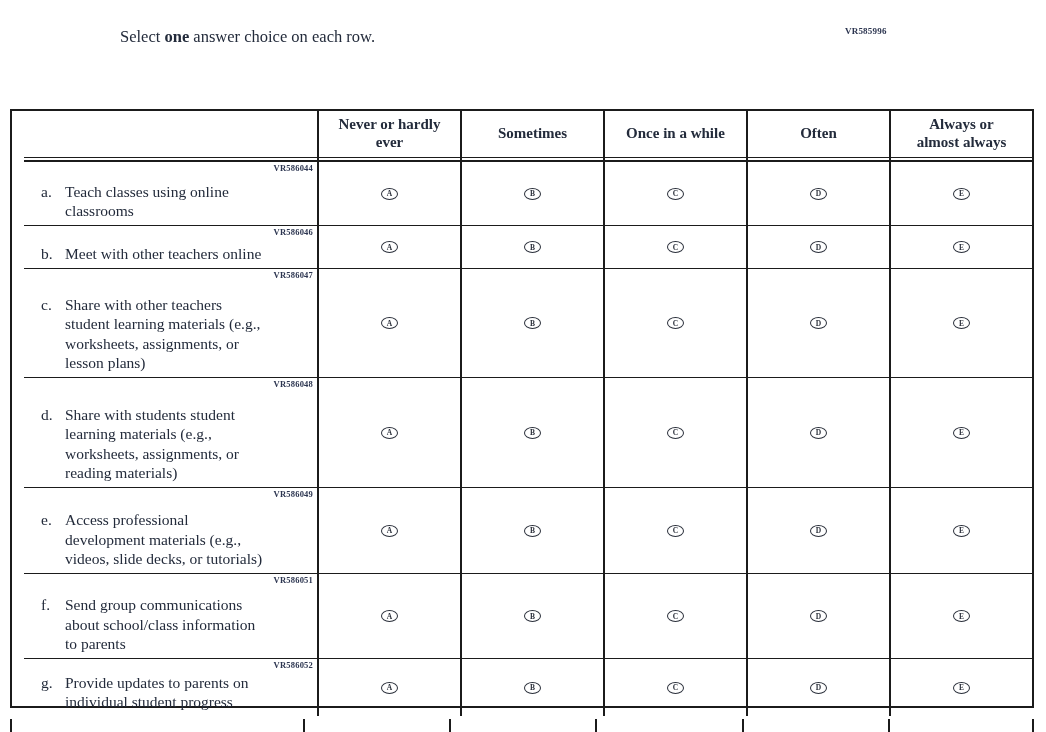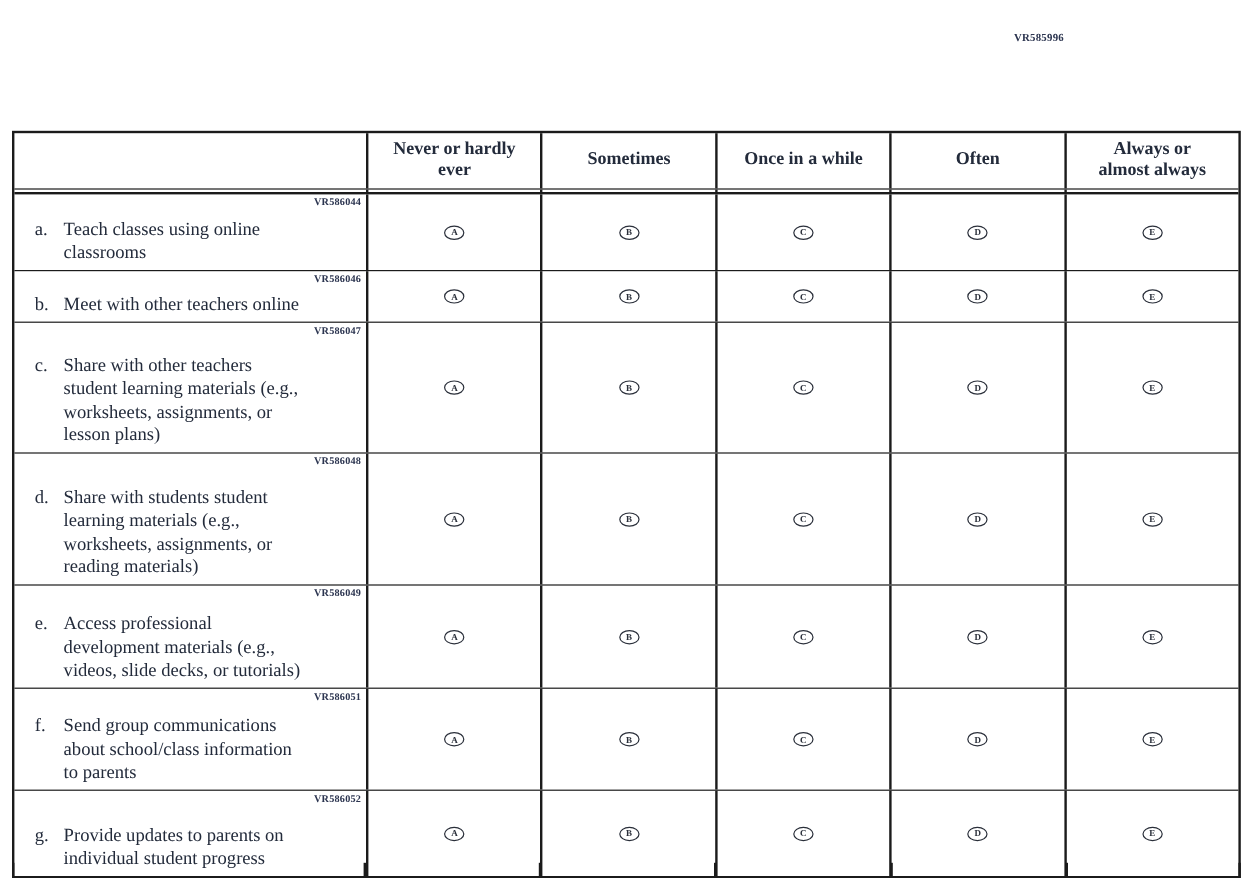--- a/index.html
+++ b/index.html
@@ -25,21 +25,21 @@
     white-space: pre-line;
   }
   .instruction { margin-left: 30px; margin-top: 11px; font-size: 16.5px; }
   .instruction .bold { font-weight: bold; }
 
   
   .qtable {
     position: absolute; left: 10px; top: 109px; width: 1024px;
     border: 2.5px solid #1b1b1b; background: #ffffff;
   }
-  .trow { display: grid; grid-template-columns: 293px repeat(5, 1fr); }
+  .trow { display: grid; grid-template-columns: 293px repeat(5, 1fr); margin-left: 12px; }
   .cell { position: relative; }
   .cell + .cell { border-left: 2px solid #1b1b1b; }
 
   .header-row { height: 46px; }
   .header-cell {
     display: flex; align-items: center; justify-content: center;
     text-align: center; font-weight: bold; font-size: 15px; line-height: 1.18;
     white-space: pre-line;
   }
 
@@ -77,20 +77,23 @@
   .cutoff-row .cc { border-left: 2px solid #1b1b1b; }
   .cutoff-row .cc:first-child { border-left: 2.5px solid #1b1b1b; }
   .cutoff-row .cc:last-child { border-right: 2.5px solid #1b1b1b; }
 </style>
 </head>
 <body>
 
 <div class="vr-top">VR585996</div>
 
 <div class="question-block">
+  <div class="instruction">
+    <span>Select </span><span class="bold">one</span><span> answer choice on each row.</span>
+  </div>
 </div>
 
 <div class="qtable">
 
   <div class="trow header-row">
     <div class="cell header-cell"></div>
     <div class="cell header-cell">Never or hardly
 ever</div>
     <div class="cell header-cell">Sometimes</div>
     <div class="cell header-cell">Once in a while</div>
@@ -262,21 +265,21 @@
         <span class="bubble">C</span>
       </div>
     <div class="cell answer-cell">
         <span class="bubble">D</span>
       </div>
     <div class="cell answer-cell">
         <span class="bubble">E</span>
       </div>
   </div>
 
-  <div class="trow data-row" style="height:72px">
+  <div class="trow data-row" style="height:48px">
     <div class="cell label-cell">
       <span class="vr-code">VR586052</span>
       <div class="row-label">
           <span class="item">g.</span>
           <span class="ltext">Provide updates to parents on
 individual student progress</span>
         </div>
     </div>
     <div class="cell answer-cell">
         <span class="bubble">A</span>

